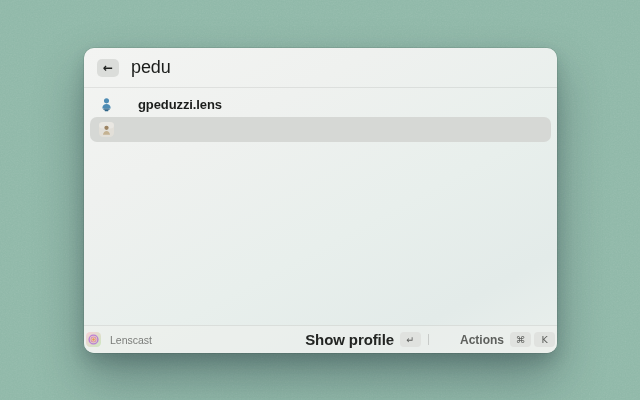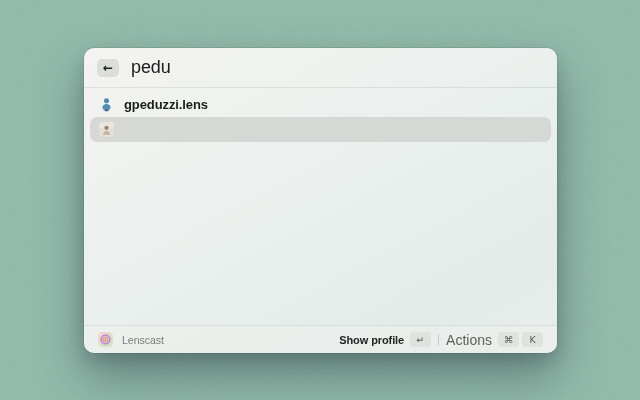--- a/index.html
+++ b/index.html
@@ -45,40 +45,40 @@
     font-size:18px;font-weight:500;color:#1b1d1b;letter-spacing:-.1px;
     font-family:"Liberation Sans","DejaVu Sans",sans-serif;padding:0;
   }
   .results{flex:1;padding:4px 6px 0;display:flex;flex-direction:column;}
   .row{
     height:25px;flex:0 0 25px;border-radius:7px;display:flex;align-items:center;
     gap:10px;padding:0 9px;cursor:default;
   }
   .row.selected{background:#d6d8d5;}
   .row .avatar{width:15px;height:15px;flex:0 0 15px;display:flex;}
-  .row .label{font-size:13px;font-weight:600;color:#1c1e1c;letter-spacing:-.1px;}
+  .row .label{font-size:13px;font-weight:600;color:#1c1e1c;letter-spacing:-.1px;margin-left:14px;}
   
   .footer{
     height:27px;flex:0 0 27px;border-top:1px solid rgba(40,45,40,.09);
-    display:flex;align-items:center;padding:0 14px;border-radius:0 0 10px 10px;
+    display:flex;align-items:center;padding:0 2px;border-radius:0 0 10px 10px;
     background:rgba(238,240,237,.55);
   }
   .footer-left{display:flex;align-items:center;gap:9px;flex:1;}
   .app-name{font-size:10.5px;color:#7b7d7a;font-weight:500;}
   .footer-right{display:flex;align-items:center;}
   .primary-action{display:flex;align-items:center;gap:6px;cursor:pointer;}
-  .show-profile{font-size:11px;font-weight:700;color:#232523;letter-spacing:-.1px;}
+  .show-profile{font-size:15px;font-weight:700;color:#232523;letter-spacing:-.1px;}
   .keycap{
     min-width:15px;height:15px;padding:0 3px;border-radius:4px;background:#e0e2df;
     display:flex;align-items:center;justify-content:center;
     font-size:9.5px;color:#5c5e5b;font-family:"DejaVu Sans",sans-serif;
   }
   .vdivider{width:1px;height:11px;background:rgba(0,0,0,.15);margin:0 7px;}
   .actions-group{display:flex;align-items:center;gap:6px;cursor:pointer;}
-  .actions-label{font-size:14px;color:#5e605d;font-weight:400;}
+  .actions-label{font-size:12px;color:#5e605d;font-weight:700;margin-left:24px;}
   .keys{display:flex;gap:3px;}
 </style>
 </head>
 <body>
 
 <div class="desktop"></div>
 
 <svg class="grain" xmlns="http://www.w3.org/2000/svg">
   <filter id="grainF">
     <feTurbulence type="fractalNoise" baseFrequency="0.75" numOctaves="2" stitchTiles="stitch"></feTurbulence>

